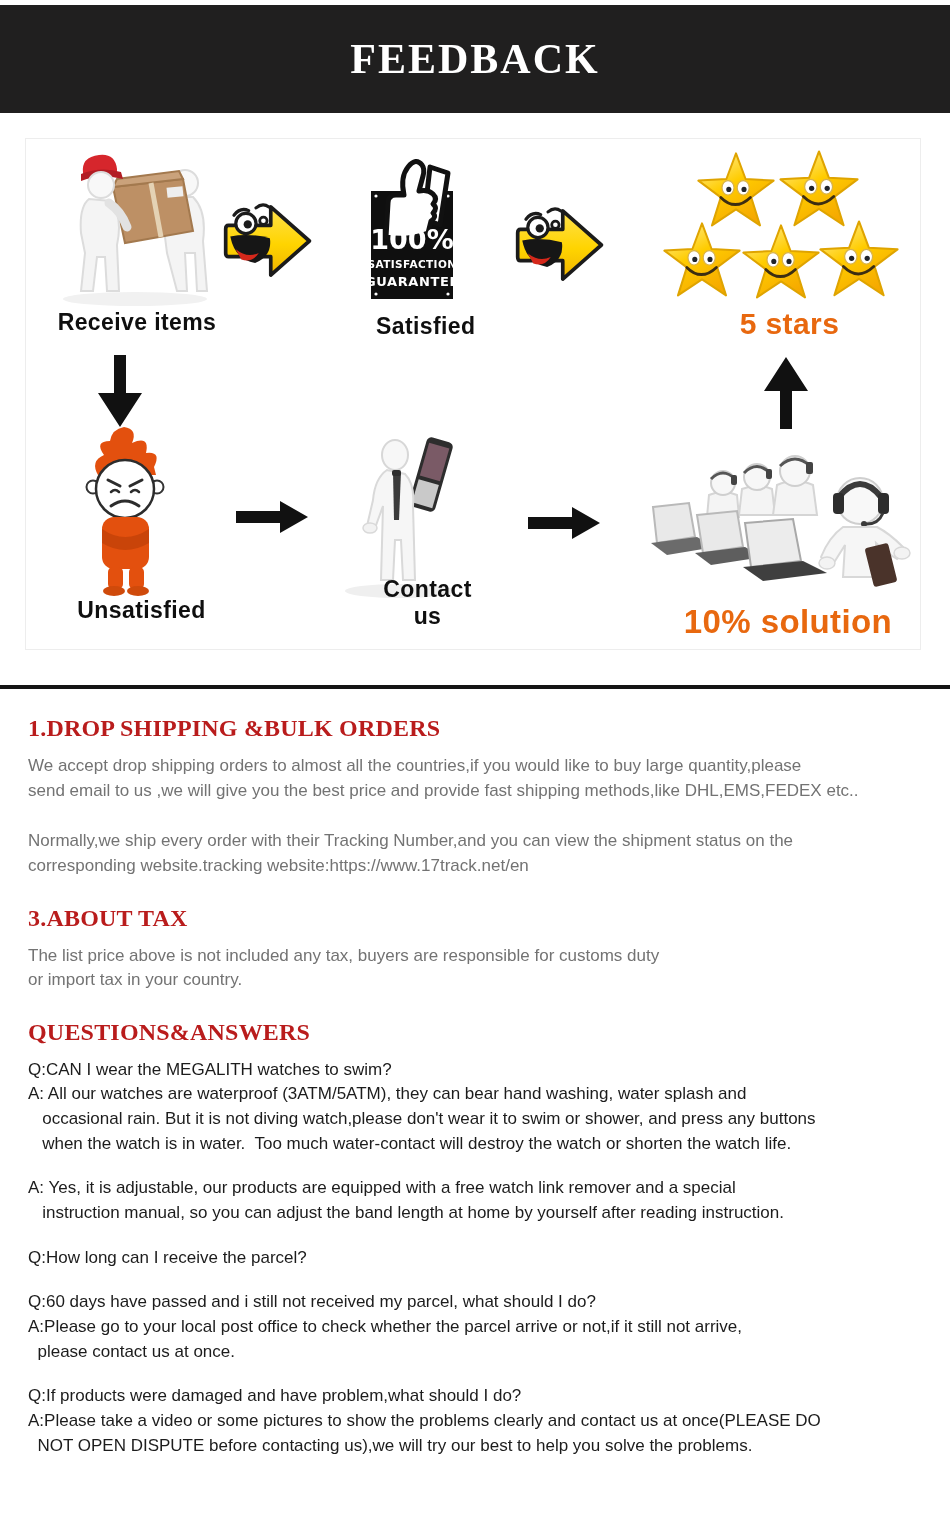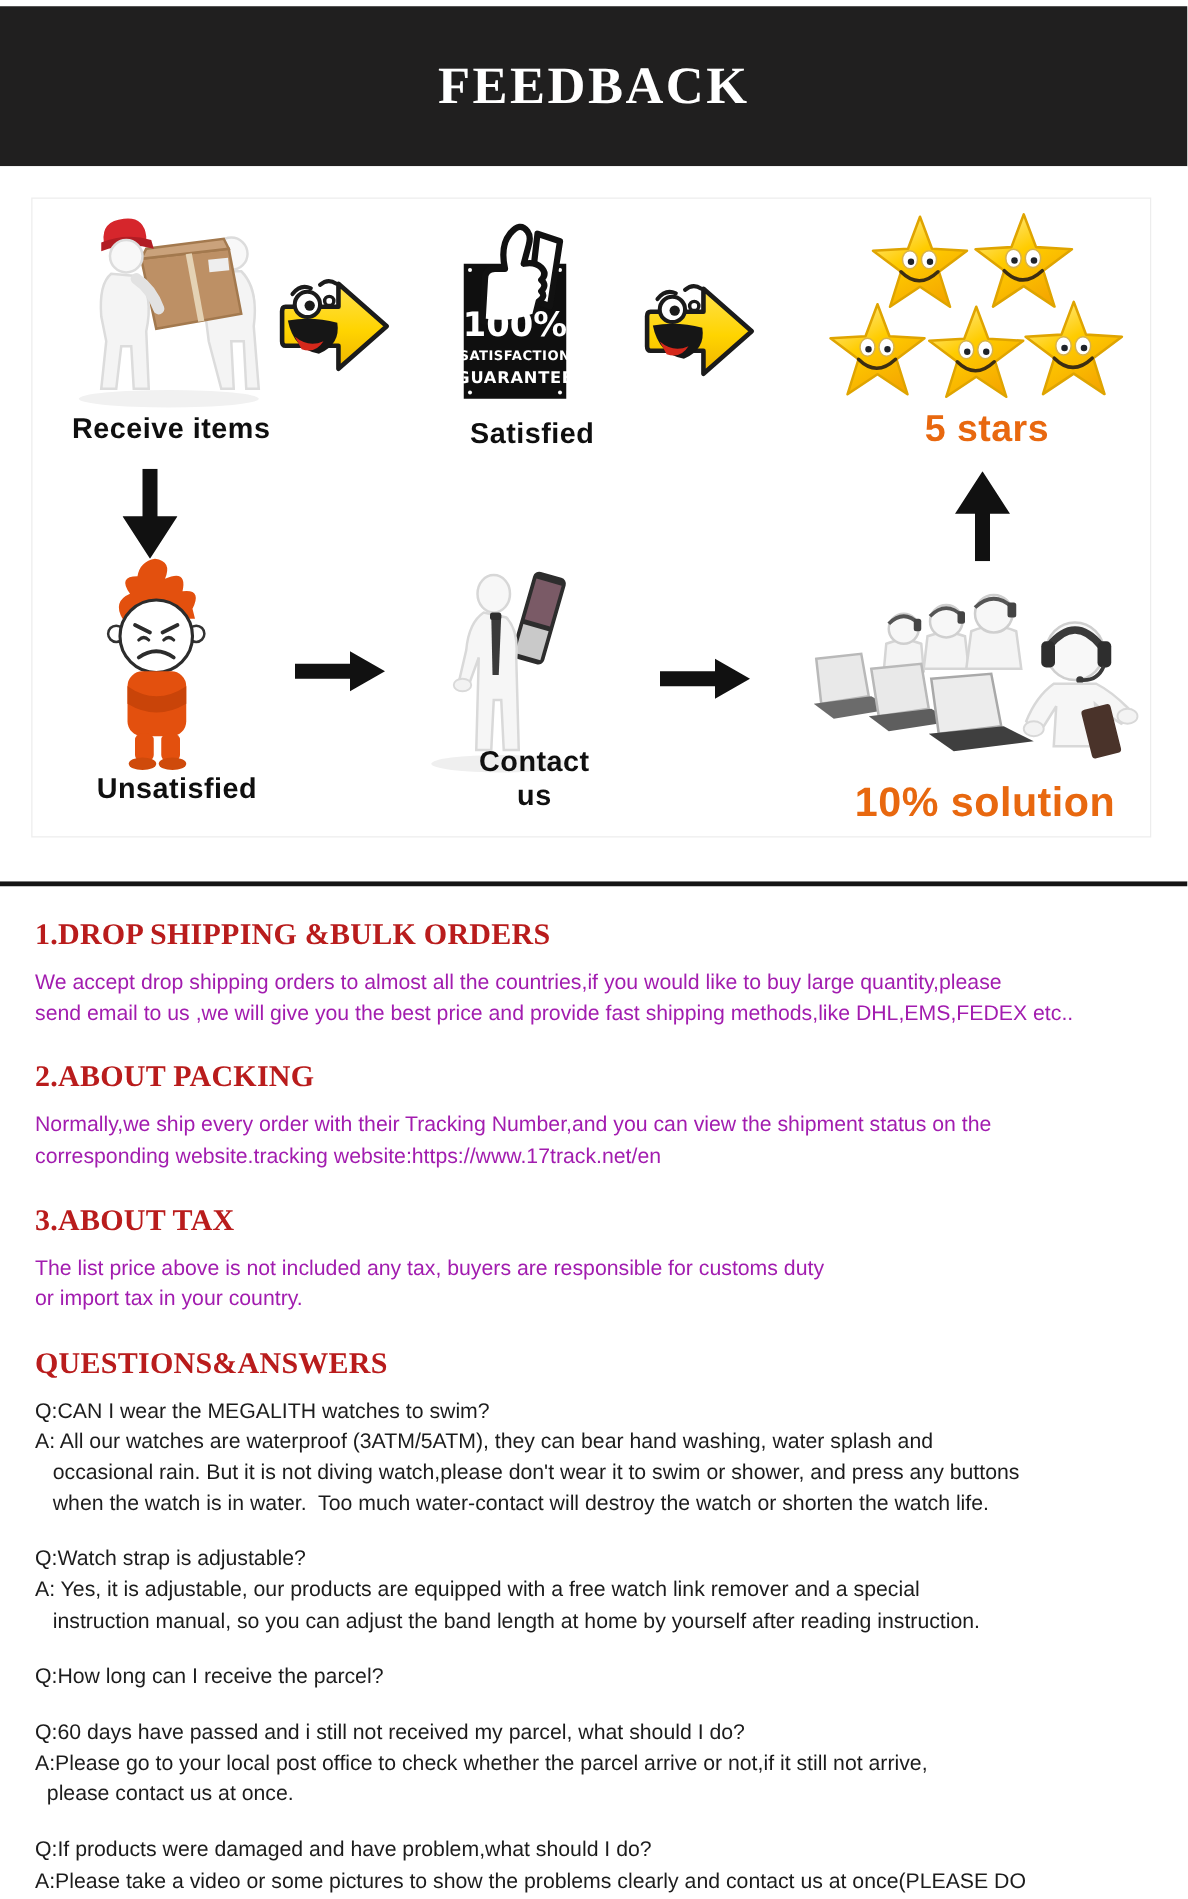--- a/index.html
+++ b/index.html
@@ -5,21 +5,21 @@
   * { box-sizing: border-box; }
   html,body { margin:0; padding:0; }
   body {
     width: 950px; height: 1519px; overflow: hidden;
     background: #ffffff;
     font-family: "Liberation Sans", sans-serif;
     color: #1d1d1d;
   }
   .topgap { height: 5px; background: #fff; }
   .header {
-    height: 128px;
+    height: 108px;
     background: var(--header-black, #201f1f);
     display: flex; align-items: center; justify-content: center;
   }
   .header .title {
     color: #fff; font-family: "Liberation Serif", serif;
     font-size: 42px; font-weight: bold; letter-spacing: 2px; margin: 0;
   }
   .flow { position: relative; height: 572px; background: #fff; }
   .frame { position: absolute; left: 25px; top: 25px; width: 896px; height: 512px; border: 1px solid #ededed; }
   .abs { position: absolute; }
@@ -31,21 +31,21 @@
   .lbl-5stars { font-size: 30px; }
   .lbl-solution { font-size: 33px; }
   .divider { height: 4px; background: var(--divider-black, #151515); }
   .content { padding: 26px 20px 0 28px; }
   .content .sec-h {
     font-family: "Liberation Serif", serif; font-size: 24px; font-weight: bold;
     color: #b91c1c; margin: 0 0 12px 0; letter-spacing: .2px;
   }
   .content .sec-p {
     font-size: 17px; line-height: 1.45; margin: 0 0 26px 0;
-    white-space: pre-wrap; color: #a21caf;
+    white-space: pre-wrap; color: #737373;
   }
   .qa-item { margin-bottom: 20px; }
   .qa-q, .qa-a { font-size: 17px; line-height: 1.45; white-space: pre-wrap; color: #1c1c1c; }
 </style>
 </head>
 <body>
 
 <svg width="0" height="0" style="position:absolute" aria-hidden="true">
   <defs>
     <linearGradient id="goldgrad" x1="0" y1="0" x2="0" y2="1">
@@ -218,38 +218,36 @@
   <div class="flow-label accent lbl-solution" style="left:645px;top:490px;width:262px">10% solution</div>
 </div>
 
 <div class="divider"></div>
 
 <div class="content">
   <div class="sec-h">1.DROP SHIPPING &amp;BULK ORDERS</div>
   <div class="sec-p">We accept drop shipping orders to almost all the countries,if you would like to buy large quantity,please
 send email to us ,we will give you the best price and provide fast shipping methods,like DHL,EMS,FEDEX etc..</div>
 
-  <div class="sec-h">2.ABOUT PACKING</div>
   <div class="sec-p">Normally,we ship every order with their Tracking Number,and you can view the shipment status on the
 corresponding website.tracking website:https://www.17track.net/en</div>
 
   <div class="sec-h">3.ABOUT TAX</div>
   <div class="sec-p">The list price above is not included any tax, buyers are responsible for customs duty
 or import tax in your country.</div>
 
   <div class="sec-h">QUESTIONS&amp;ANSWERS</div>
 
   <div class="qa-item">
     <div class="qa-q">Q:CAN I wear the MEGALITH watches to swim?</div>
     <div class="qa-a">A: All our watches are waterproof (3ATM/5ATM), they can bear hand washing, water splash and
    occasional rain. But it is not diving watch,please don't wear it to swim or shower, and press any buttons
    when the watch is in water.  Too much water-contact will destroy the watch or shorten the watch life.</div>
   </div>
   <div class="qa-item">
-    <div class="qa-q">Q:Watch strap is adjustable?</div>
     <div class="qa-a">A: Yes, it is adjustable, our products are equipped with a free watch link remover and a special
    instruction manual, so you can adjust the band length at home by yourself after reading instruction.</div>
   </div>
   <div class="qa-item">
     <div class="qa-q">Q:How long can I receive the parcel?</div>
   </div>
   <div class="qa-item">
     <div class="qa-q">Q:60 days have passed and i still not received my parcel, what should I do?</div>
     <div class="qa-a">A:Please go to your local post office to check whether the parcel arrive or not,if it still not arrive,
   please contact us at once.</div>

